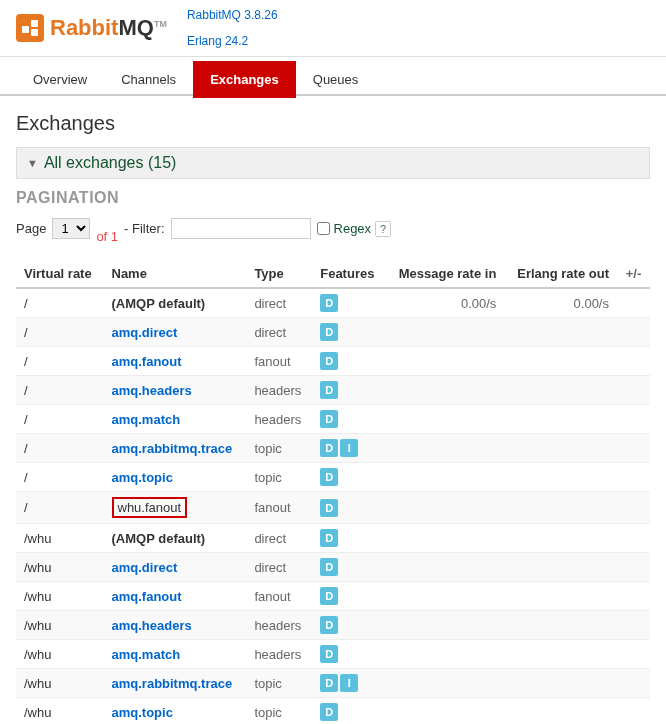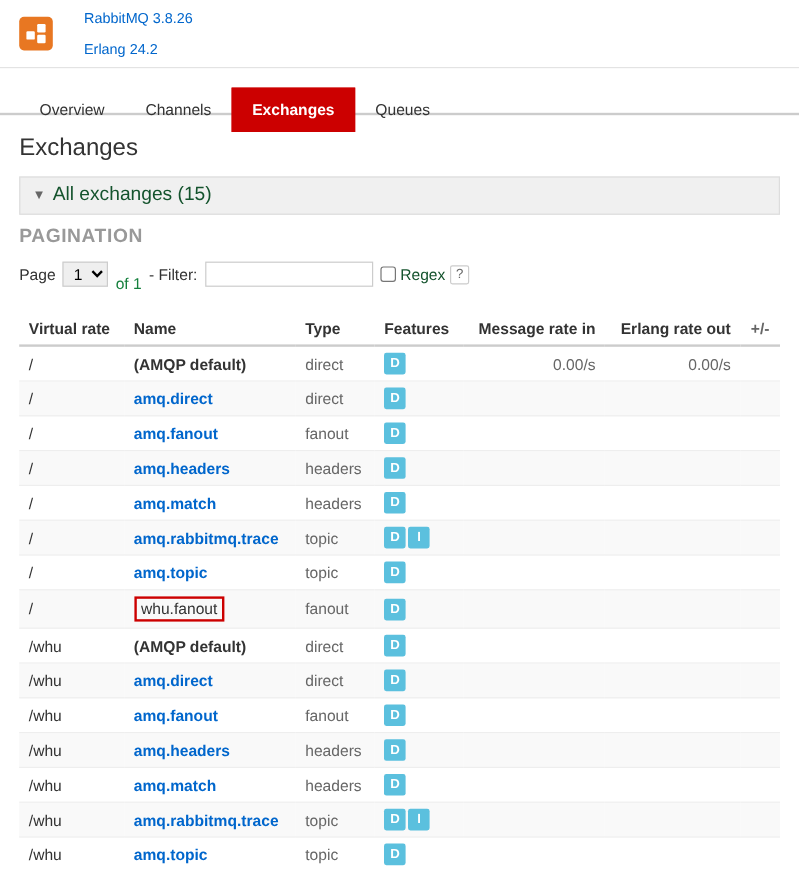--- a/index.html
+++ b/index.html
@@ -11,38 +11,38 @@
     .logo-icon { width: 28px; height: 28px; background: #e87722; border-radius: 4px; display: flex; align-items: center; justify-content: center; margin-right: 6px; }
     .logo-icon svg { fill: white; }
     .logo-text { font-size: 22px; font-weight: bold; color: #333; }
     .logo-text span { color: #e87722; }
     .logo-tm { font-size: 9px; vertical-align: super; color: #999; }
     .version-info { display: flex; gap: 12px; font-size: 12px; color: #0066cc; flex-direction: column; }
     .version-info span { color: #0066cc; }
 
     
     .nav { display: flex; border-bottom: 2px solid #ccc; padding: 0 16px; background: #fff; }
-    .nav-item { padding: 10px 16px; cursor: pointer; font-size: 13px; color: #333; text-decoration: none; border: 1px solid transparent; border-bottom: none; position: relative; top: 16px; }
+    .nav-item { padding: 10px 16px; cursor: pointer; font-size: 13px; color: #333; text-decoration: none; border: 1px solid transparent; border-bottom: none; position: relative; top: 4px; }
     .nav-item.active { background: #c00; color: #fff; border: 1px solid #c00; border-bottom: 1px solid #c00; font-weight: bold; }
 
     
     .content { padding: 16px; }
     .page-title { font-size: 20px; font-weight: normal; color: #333; margin-bottom: 12px; }
 
     
     .section-header { background: #f0f0f0; padding: 6px 10px; display: flex; align-items: center; gap: 6px; margin-bottom: 10px; border: 1px solid #ddd; }
     .section-header .arrow { color: #666; font-size: 11px; }
     .section-title { font-size: 16px; font-weight: normal; color: #14532d; }
 
     
     .pagination-label { font-size: 16px; color: #999; margin-bottom: 6px; text-transform: uppercase; letter-spacing: 0.5px; font-weight: bold; }
     .pagination-row { display: flex; align-items: center; gap: 6px; margin-bottom: 16px; font-size: 13px; }
     .pagination-row label { color: #333; }
     .page-select { border: 1px solid #ccc; padding: 1px 4px; font-size: 13px; }
-    .of-text { color: #15803d; margin-top: 16px; }
+    .of-text { color: #ef4444; margin-top: 16px; }
     .filter-label { color: #333; }
     .filter-input { border: 1px solid #ccc; padding: 2px 6px; width: 140px; font-size: 13px; }
     .regex-container { display: flex; align-items: center; gap: 4px; }
     .regex-checkbox { }
     .regex-label { color: #14532d; }
     .regex-help { display: inline-flex; align-items: center; justify-content: center; width: 16px; height: 16px; border: 1px solid #ccc; border-radius: 2px; font-size: 11px; color: #666; cursor: pointer; }
 
     
     table { width: 100%; border-collapse: collapse; font-size: 13px; }
     thead tr { border-bottom: 2px solid #ccc; }
@@ -72,20 +72,23 @@
 
 <div class="header">
   <div class="logo">
     <div class="logo-icon">
       <svg width="18" height="18" viewBox="0 0 18 18">
         <rect x="1" y="7" width="7" height="7" rx="1"></rect>
         <rect x="10" y="1" width="7" height="7" rx="1"></rect>
         <rect x="10" y="10" width="7" height="7" rx="1"></rect>
       </svg>
     </div>
+    <span class="logo-text">
+      <span>Rabbit</span><strong>MQ</strong><sup class="logo-tm">TM</sup>
+    </span>
   </div>
   <div class="version-info">
     <span>RabbitMQ 3.8.26</span>
     <span>Erlang 24.2</span>
   </div>
 </div>
 
 <nav class="nav">
   <a class="nav-item">Overview</a>
   <a class="nav-item">Channels</a>

